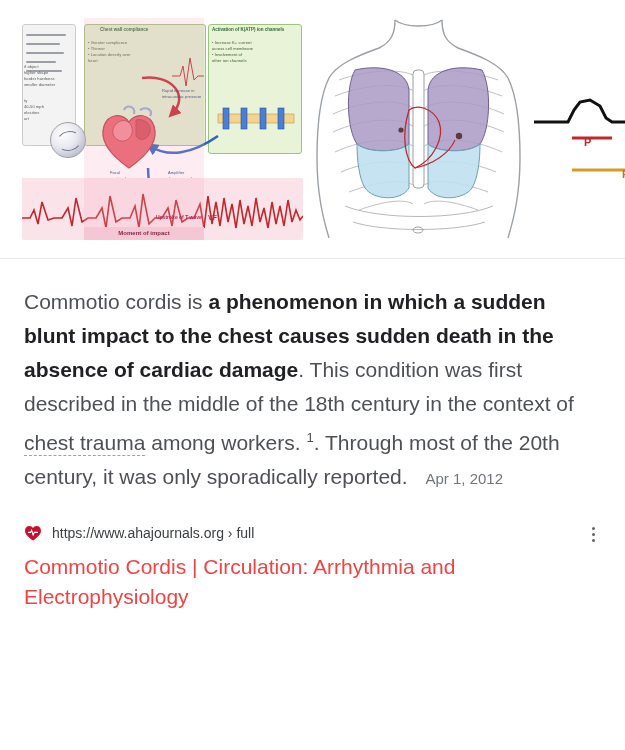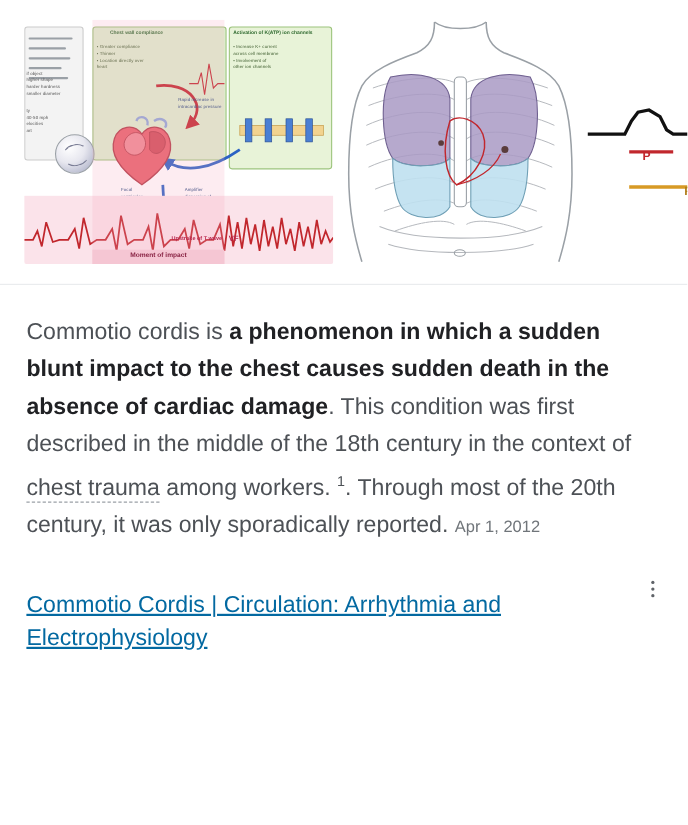--- a/index.html
+++ b/index.html
@@ -205,20 +205,21 @@
     margin-top: 40px;
   }
   .ref-sup {
     font-size: 13px;
     vertical-align: super;
     color: #4d5156;
   }
   .snippet-date {
     font-size: 15px;
     color: #70757a;
+    margin-left: 12px;
   }
 
   
   .result {
     padding: 28px 24px 0 24px;
     position: relative;
   }
   .result-head {
     display: flex;
     align-items: center;
@@ -252,23 +253,22 @@
   .kebab span {
     width: 3px; height: 3px;
     border-radius: 50%;
     background: #5f6368;
     display: block;
   }
   .result-title {
     margin-top: 10px;
     font-size: 21px;
     line-height: 30px;
-    color: #0369a1;
+    color: #ef4444;
     cursor: pointer;
-    text-decoration: underline;
   }
 </style>
 </head>
 <body>
 
 <div class="page">
 
   <div class="image-strip">
 
     <div class="thumb thumb-1">
@@ -430,20 +430,27 @@
   <div class="divider"></div>
 
   <div class="snippet">
     <div class="snippet-text">
       <span>Commotio cordis is </span><b>a phenomenon in which a sudden blunt impact to the chest causes sudden death in the absence of cardiac damage</b><span>. This condition was first described in the middle of the 18th century in the context of </span><span class="dotted">chest trauma</span><span> among workers. </span><span class="ref-sup">1</span><span>. Through most of the 20th century, it was only sporadically reported.</span>
       <span class="snippet-date">Apr 1, 2012</span>
     </div>
   </div>
 
   <div class="result">
+    <div class="result-head">
+      <svg class="favicon" viewBox="0 0 18 18">
+        <path d="M9,16.5 C 3.5,12.6 1,9.7 1,6.7 C 1,3.9 3,2 5.4,2 C 7,2 8.3,2.9 9,4 C 9.7,2.9 11,2 12.6,2 C 15,2 17,3.9 17,6.7 C 17,9.7 14.5,12.6 9,16.5 Z" fill="#c8102e"></path>
+        <path d="M4,8.4 L6.6,8.4 L7.6,6.2 L9.1,11 L10.3,8.4 L14,8.4" fill="none" stroke="#ffffff" stroke-width="1.1"></path>
+      </svg>
+      <div class="result-url">https://www.ahajournals.org › full</div>
+    </div>
     <div class="kebab" title="More options">
       <span></span>
       <span></span>
       <span></span>
     </div>
     <div class="result-title">Commotio Cordis | Circulation: Arrhythmia and Electrophysiology</div>
   </div>
 
 </div>
 

